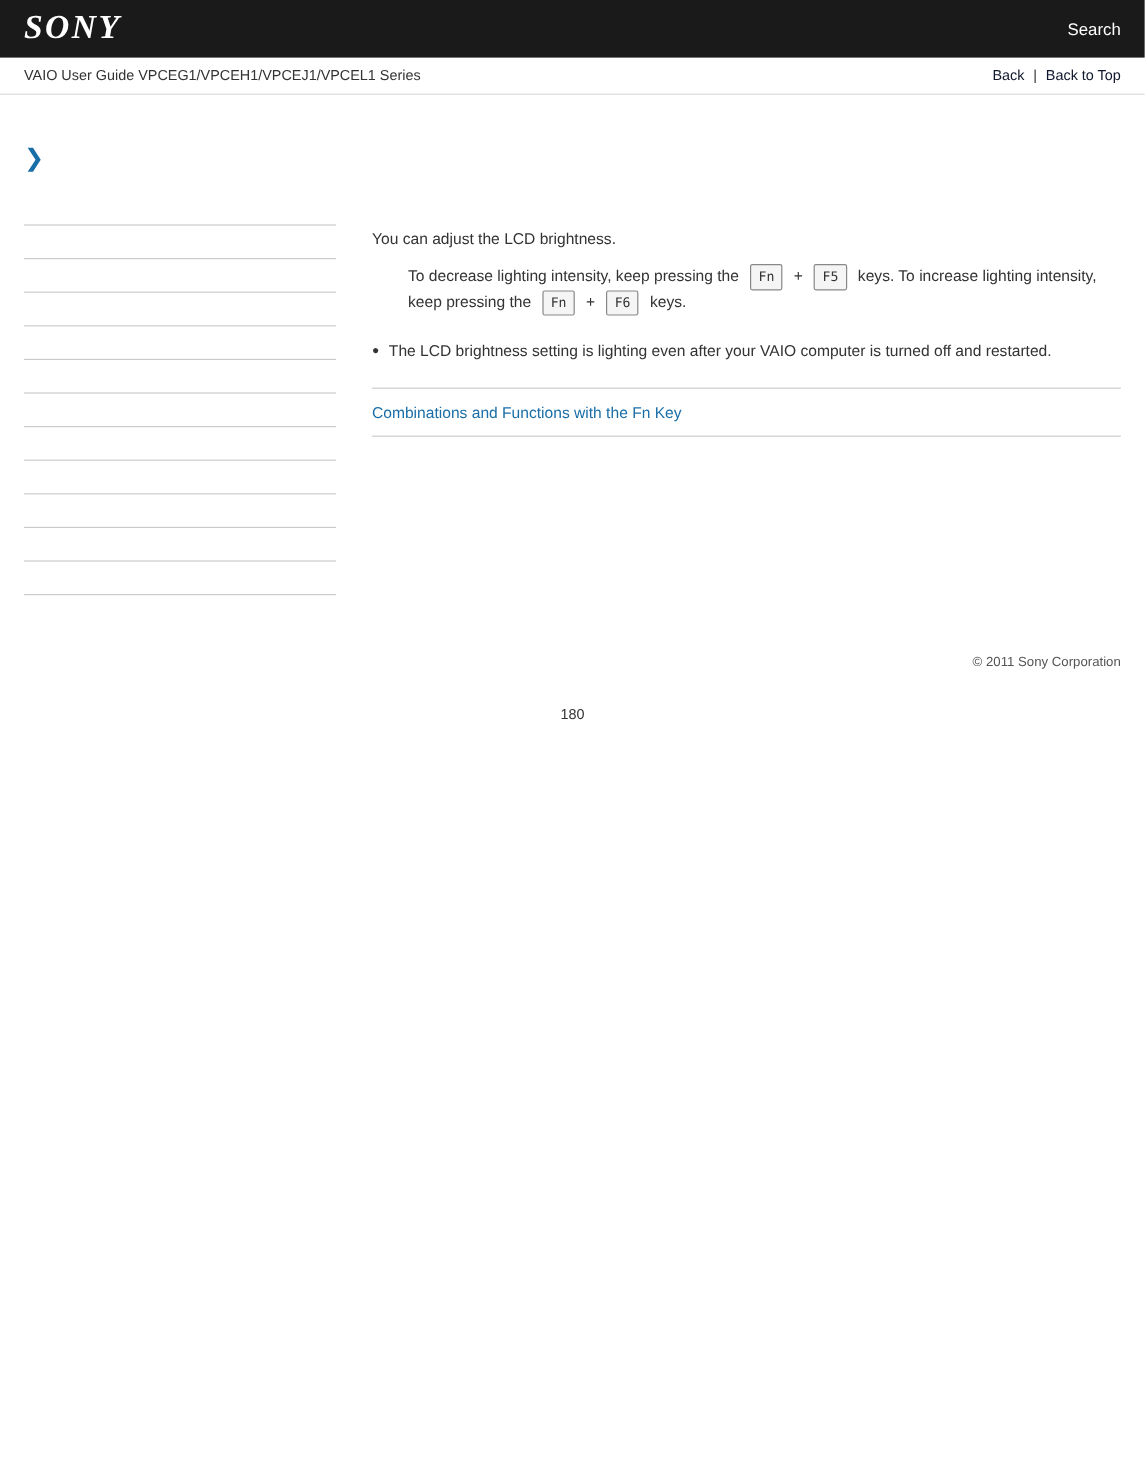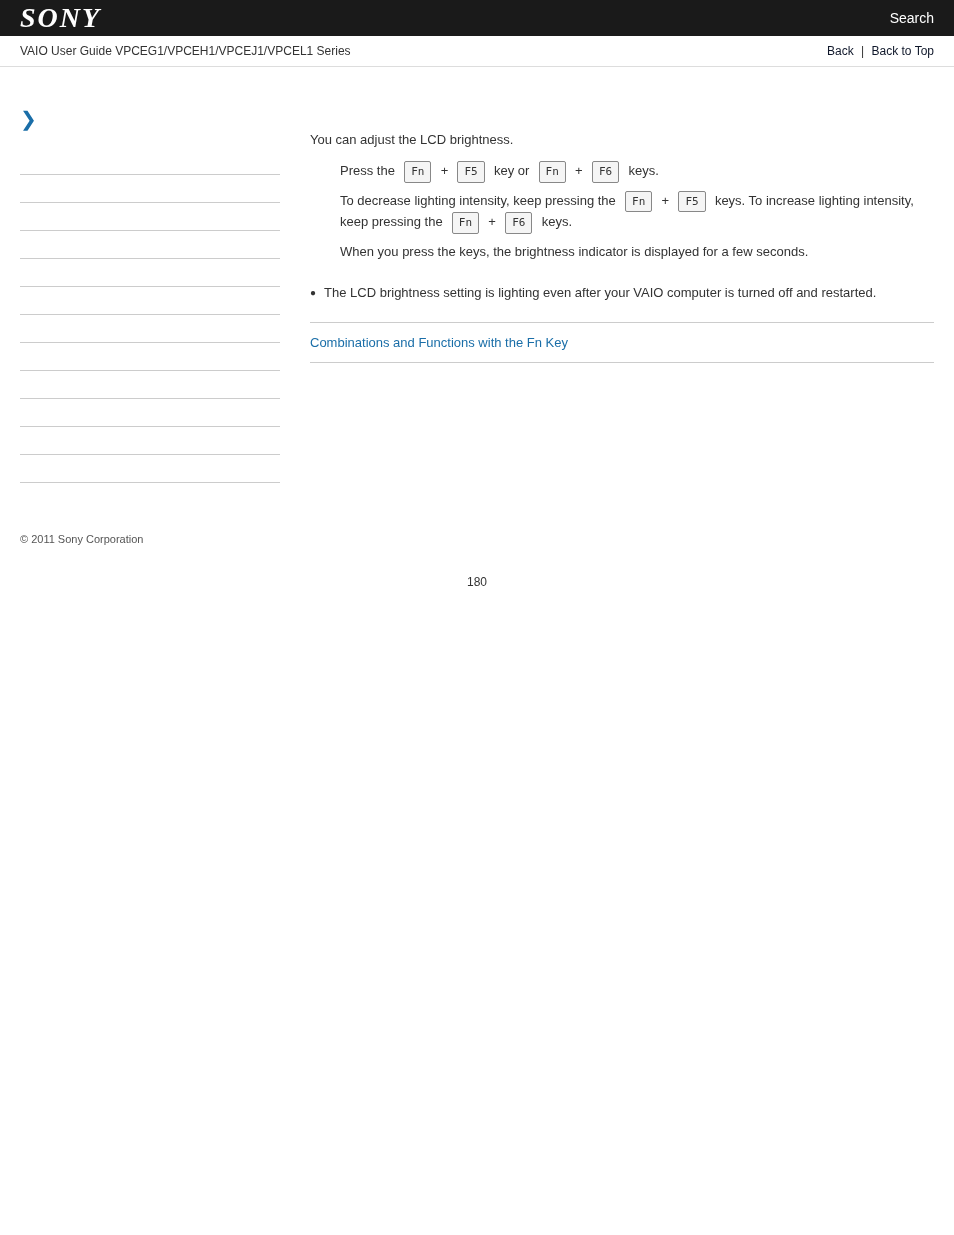--- a/index.html
+++ b/index.html
@@ -8,21 +8,21 @@
       font-size: 13px;
       color: #333;
       background: #fff;
       width: 954px;
       min-height: 1235px;
     }
 
     
     .header {
       background: #1a1a1a;
-      height: 36px;
+      height: 48px;
       display: flex;
       align-items: center;
       justify-content: space-between;
       padding: 0 20px;
     }
     .sony-logo {
       color: #fff;
       font-size: 28px;
       font-weight: bold;
       font-style: italic;
@@ -104,20 +104,21 @@
     
     .content {
       flex: 1;
       padding-top: 55px;
       padding-left: 10px;
     }
 
     .content-intro {
       font-size: 13px;
       margin-bottom: 14px;
+      margin-top: 47px;
     }
 
     .key-instruction {
       margin-left: 30px;
       margin-bottom: 8px;
       font-size: 13px;
       line-height: 1.6;
     }
 
     .key-box {
@@ -164,20 +165,21 @@
       color: #1a6ea8;
       text-decoration: none;
       font-size: 13px;
     }
 
     
     .footer {
       padding: 30px 20px 10px 20px;
       font-size: 11px;
       color: #555;
+      text-align: right;
     }
 
     .page-number {
       text-align: center;
       font-size: 12px;
       color: #333;
       padding: 20px 0;
     }
   </style>
 </head>
@@ -213,47 +215,33 @@
       <li class="sidebar-item"></li>
       <li class="sidebar-item"></li>
       <li class="sidebar-item"></li>
       <li class="sidebar-item"></li>
     </ul>
   </div>
 
   <div class="content">
     <p class="content-intro">You can adjust the LCD brightness.</p>
 
-    <div class="key-instruction">
-      <span>Press the&nbsp;</span>
-      <span class="key-box">Fn</span>
-      <span>&nbsp;+&nbsp;</span>
-      <span class="key-box">F5</span>
-      <span>&nbsp;key or&nbsp;</span>
-      <span class="key-box">Fn</span>
-      <span>&nbsp;+&nbsp;</span>
-      <span class="key-box">F6</span>
-      <span>&nbsp;keys.</span>
-    </div>
 
     <div class="key-instruction">
       <span>To decrease lighting intensity, keep pressing the&nbsp;</span>
       <span class="key-box">Fn</span>
       <span>&nbsp;+&nbsp;</span>
       <span class="key-box">F5</span>
       <span>&nbsp;keys. To increase lighting intensity, keep pressing the&nbsp;</span>
       <span class="key-box">Fn</span>
       <span>&nbsp;+&nbsp;</span>
       <span class="key-box">F6</span>
       <span>&nbsp;keys.</span>
     </div>
 
-    <div class="key-instruction">
-      <span>When you press the keys, the brightness indicator is displayed for a few seconds.</span>
-    </div>
 
     <div class="note-section">
       <div class="note-item">
         <span class="note-bullet">●</span>
         <span>The LCD brightness setting is lighting even after your VAIO computer is turned off and restarted.</span>
       </div>
     </div>
 
     <hr class="divider">
 

